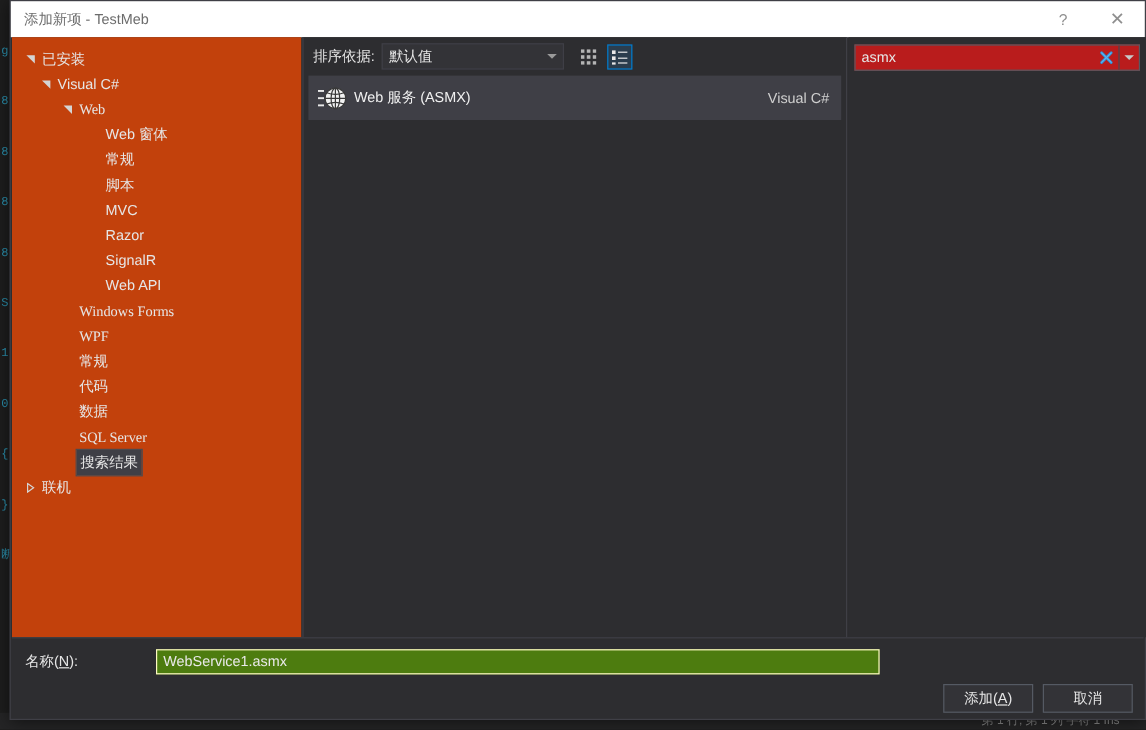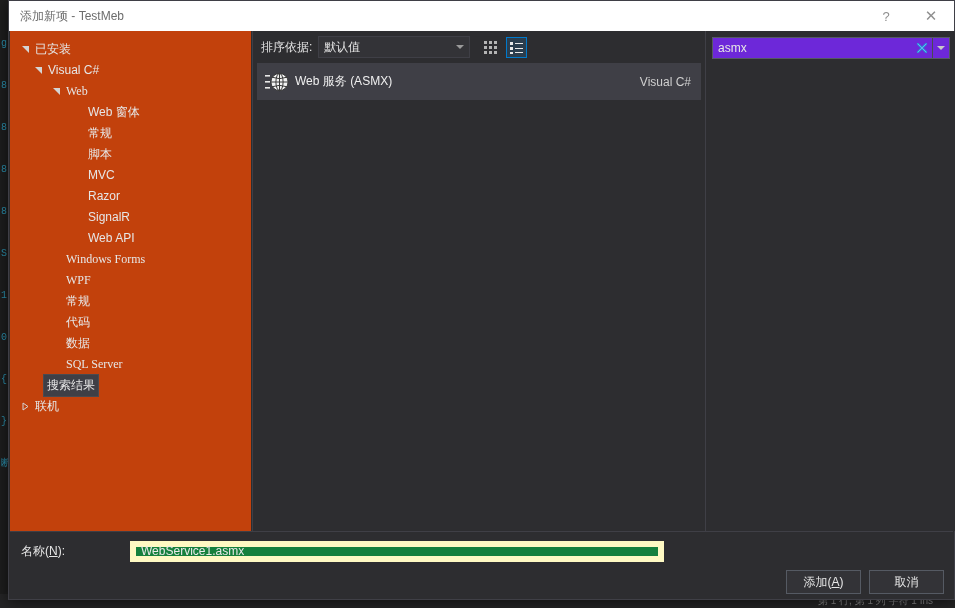--- a/index.html
+++ b/index.html
@@ -91,21 +91,21 @@
   .tw svg { display: block; margin: 0 auto; }
   .tlabel { display: inline-block; padding: 0 3px; }
   .tree-row.selected .tlabel {
     background: #3f3f46;
     outline: 1px solid #4a4a50;
   }
   .lvl0 { padding-left: 9px; }
   .lvl1 { padding-left: 22px; }
   .lvl2 { padding-left: 40px; font-family: Liberation Serif, serif; }
   .lvl3 { padding-left: 62px; }
-  .lvl-sel { padding-left: 21px; }
+  .lvl-sel { padding-left: 41px; }
 
   
   .center-pane {
     position: absolute; left: 243px; top: 30px;
     width: 454px; height: 500px;
     background: #2d2d30;
     border-left: 1px solid #3f3f46;
     border-right: 1px solid #3f3f46;
     box-sizing: border-box;
     overflow: hidden;
@@ -153,21 +153,21 @@
   
   .right-pane {
     position: absolute; left: 698px; top: 30px;
     width: 248px; height: 500px;
     background: #2d2d30;
     overflow: hidden;
   }
   .search-wrap {
     margin: 6px 5px 0 5px;
     height: 22px;
-    background: #6d28d9;
+    background: #b91c1c;
     border: 1px solid #555a63;
     display: flex; align-items: center;
     box-sizing: border-box;
   }
   .search-val { font-size: 12px; color: #e6e6e6; padding-left: 5px; flex: 1 1 auto; white-space: nowrap; }
   .search-clear { width: 20px; display: flex; align-items: center; justify-content: center; }
   .search-drop {
     width: 16px; display: flex; align-items: center; justify-content: center;
     border-left: 1px solid #4a4a52; height: 100%;
   }
@@ -191,23 +191,23 @@
     position: absolute; left: 1px; right: 1px; top: 531px; height: 38px;
     display: flex; align-items: center;
   }
   .name-label {
     width: 120px; flex: 0 0 120px;
     font-size: 12px; color: #e6e6e6;
     padding-left: 11px; box-sizing: border-box;
   }
   .name-label u { text-decoration: underline; }
   .name-input {
-    width: 534px; height: 21px;
-    background: #15803d;
-    border: 6px solid #fef9c3;
+    width: 603px; height: 21px;
+    background: #4d7c0f;
+    border: 1px solid #fef9c3;
     box-sizing: border-box;
     display: flex; align-items: center;
   }
   .name-input span { font-size: 12px; color: #e9e9e9; padding-left: 5px; }
 
   .btn-bar {
     position: absolute; right: 10px; top: 569px;
     display: flex; gap: 8px;
   }
   .dlg-btn {

